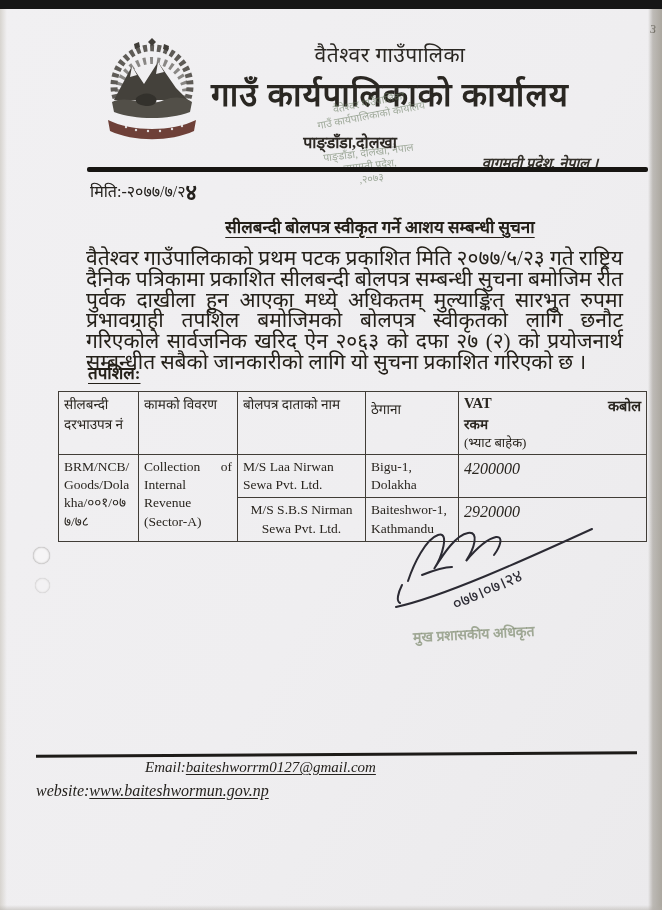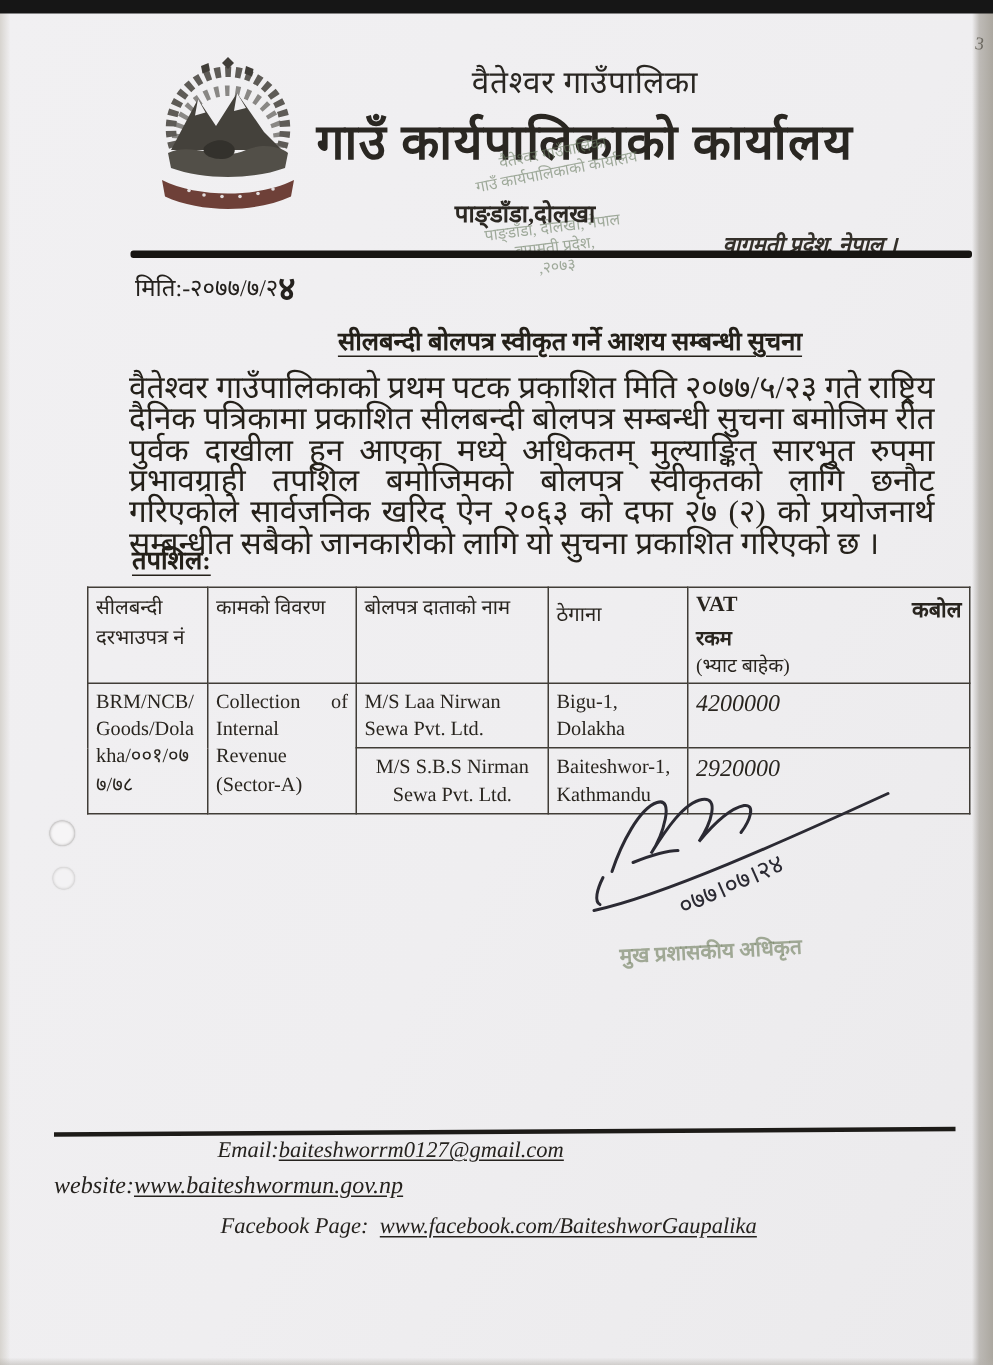--- a/index.html
+++ b/index.html
@@ -183,18 +183,14 @@
   </div>
   <div class="abs stamp2">मुख प्रशासकीय अधिकृत</div>
 
   <div class="abs rule-bottom"></div>
   <div class="abs foot foot-email">
     <span>Email:</span><span class="lnk">baiteshworrm0127@gmail.com</span>
   </div>
   <div class="abs foot foot-web">
     <span>website:</span><span class="lnk">www.baiteshwormun.gov.np</span>
   </div>
-  <div class="abs foot foot-fb">
-    <span>Facebook Page:</span>&nbsp;
-    <span class="lnk">www.facebook.com/BaiteshworGaupalika</span>
-  </div>
 
 </div>
 
 </body></html>

